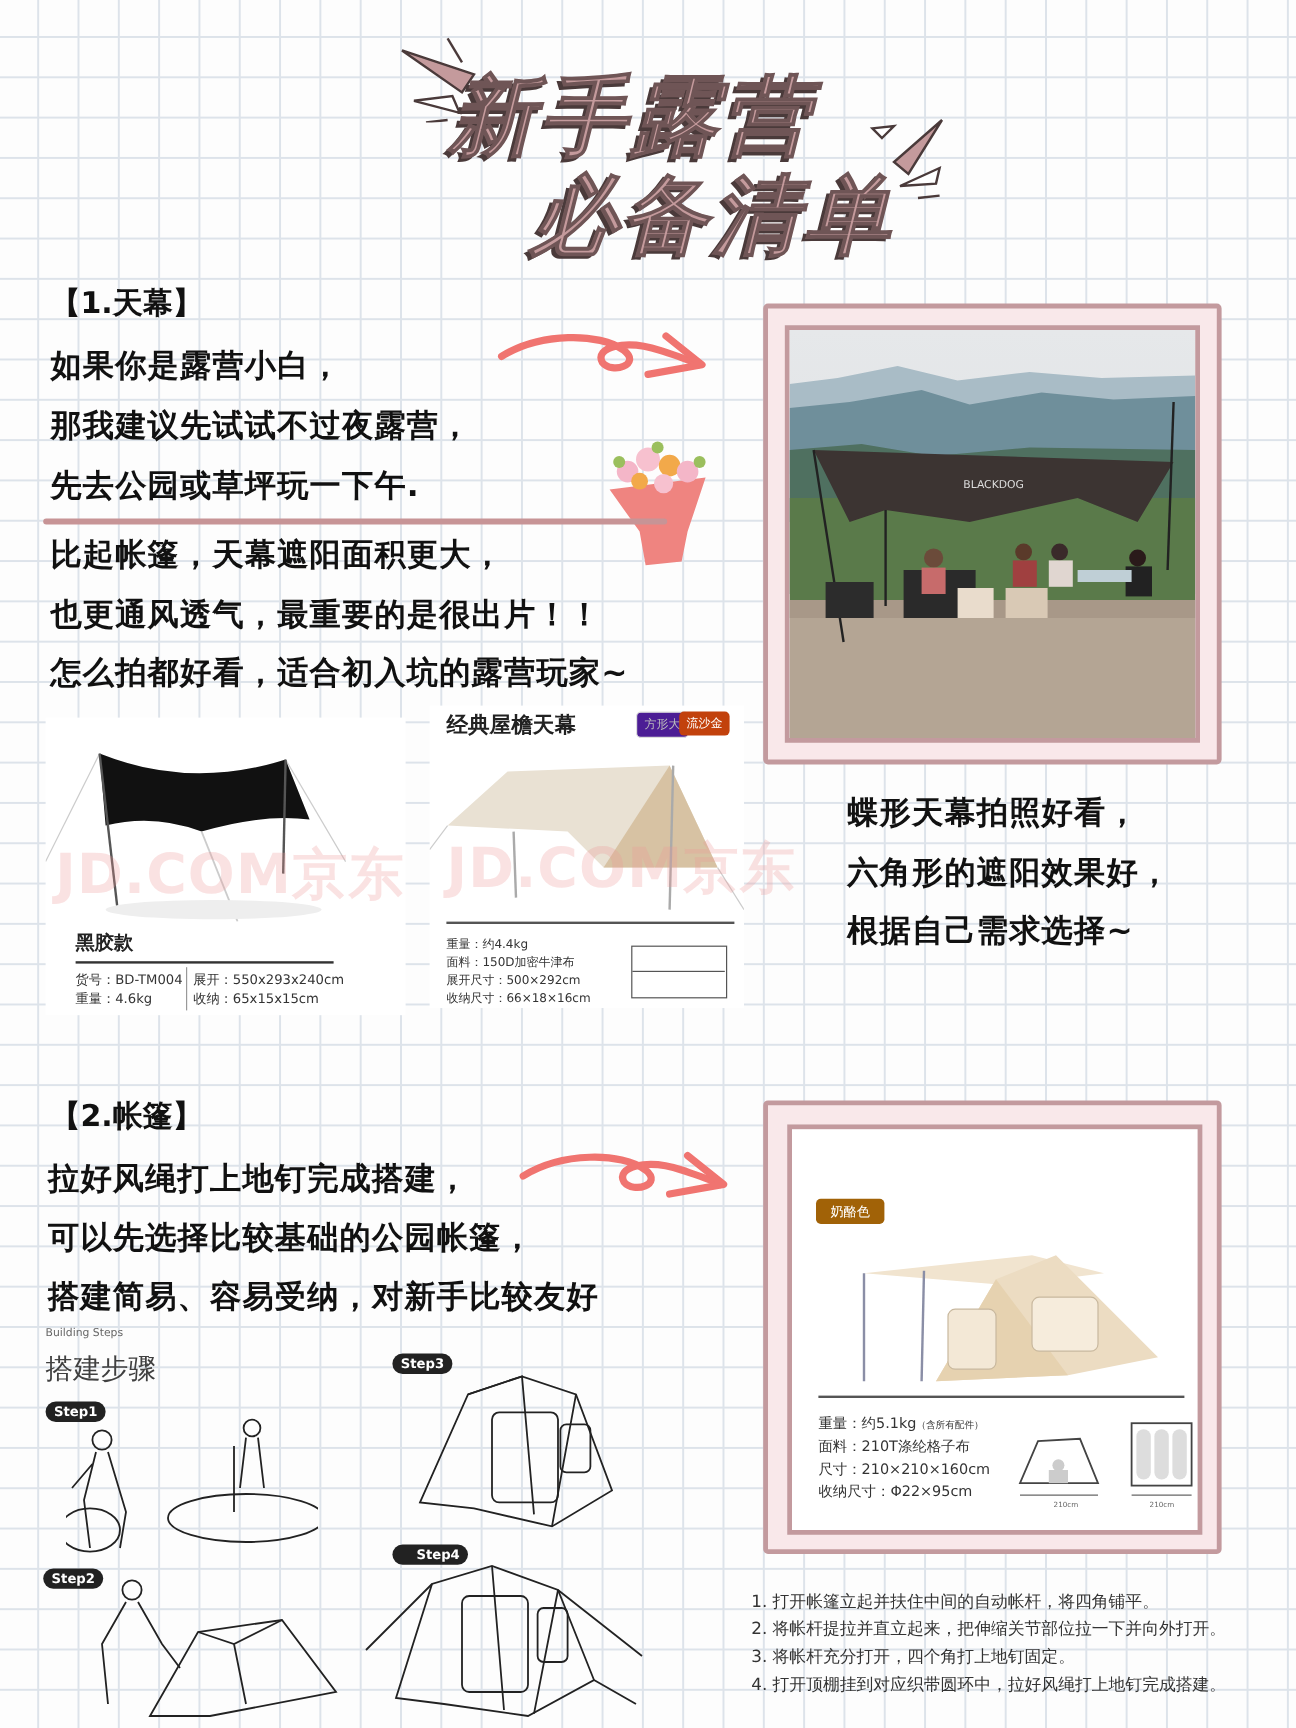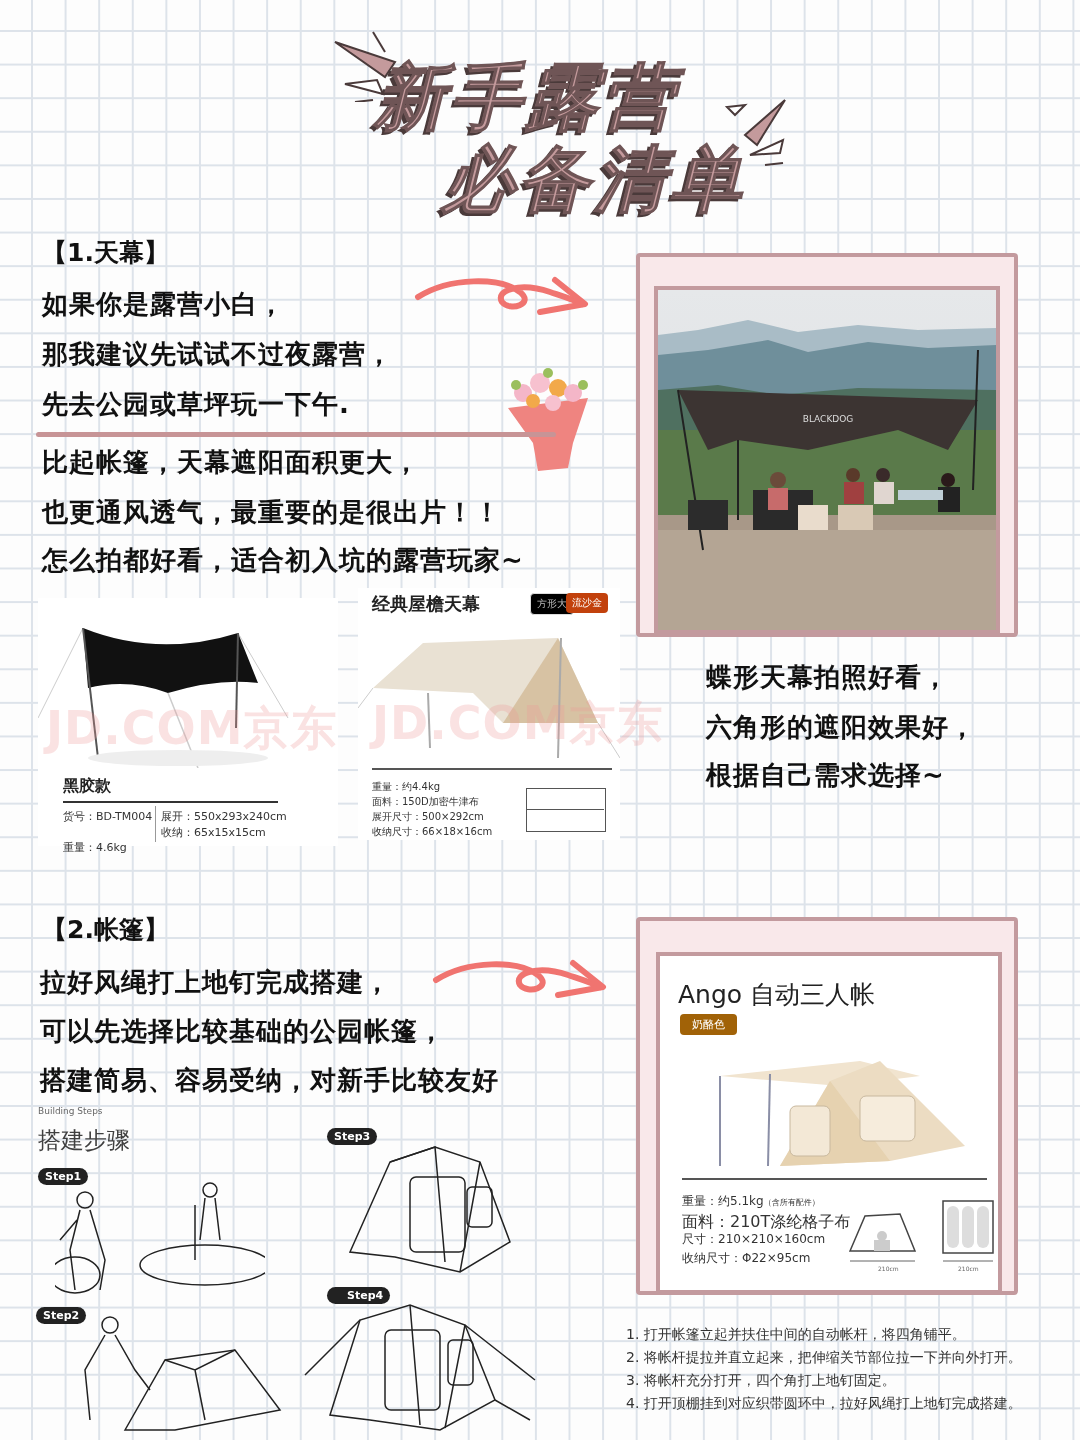--- a/index.html
+++ b/index.html
@@ -61,21 +61,20 @@
   .frame-outer {
     position: absolute;
     border: 4px solid #c39a9e;
     background: #f9e8ea;
     border-radius: 4px;
   }
   .frame-inner {
     position: absolute;
     border: 4px solid #c39a9e;
     background: #fff;
-    margin-top: 15px;
   }
 
   
   .prod-card {
     position: absolute;
     background: #ffffff;
   }
   .prod-title {
     position: absolute;
     font-weight: bold;
@@ -213,28 +212,28 @@
     <line x1="45" y1="10" x2="60" y2="140" stroke="#555" stroke-width="2"></line>
     <line x1="200" y1="15" x2="198" y2="110" stroke="#555" stroke-width="2"></line>
     <line x1="130" y1="75" x2="160" y2="150" stroke="#ccc" stroke-width="1.5"></line>
     <ellipse cx="140" cy="140" rx="90" ry="8" fill="#eee"></ellipse>
   </svg>
   <div class="watermark" style="left:8px;top:100px;">JD.COM京东</div>
   <div class="prod-title" style="left:25px;top:178px;font-size:16px;">黑胶款</div>
   <div class="abs" style="left:25px;top:203px;width:215px;height:2px;background:#333;"></div>
   <div class="abs" style="left:117px;top:208px;width:1px;height:36px;background:#999;"></div>
   <div class="spec-line" style="left:25px;top:211px;"><span>货号：</span><span>BD-TM004</span></div>
-  <div class="spec-line" style="left:25px;top:242px;"><span>重量：</span><span>4.6kg</span></div>
+  <div class="spec-line" style="left:25px;top:227px;"><span>重量：</span><span>4.6kg</span></div>
   <div class="spec-line" style="left:123px;top:211px;"><span>展开：</span><span>550x293x240cm</span></div>
   <div class="spec-line" style="left:123px;top:227px;"><span>收纳：</span><span>65x15x15cm</span></div>
 </div>
 
 <div class="prod-card" style="left:358px;top:588px;width:262px;height:252px;">
   <div class="prod-title" style="left:14px;top:4px;font-size:18px;">经典屋檐天幕</div>
-  <div class="badge" style="left:172px;top:5px;background:#000000;border:1px solid #ddd;color:#bbb;">方形大</div>
+  <div class="badge" style="left:172px;top:5px;background:#4c1d95;border:1px solid #ddd;color:#bbb;">方形大</div>
   <div class="badge" style="left:208px;top:5px;background:#c2410c;color:#fff;">流沙金</div>
   <svg class="abs" style="left:0;top:40px;" width="262" height="135">
     <polygon points="15,60 65,15 200,10 240,95 145,95 115,65" fill="#e9e1d3"></polygon>
     <polygon points="200,10 240,95 145,95" fill="#d7c2a3"></polygon>
     <line x1="70" y1="65" x2="72" y2="120" stroke="#aaa" stroke-width="2"></line>
     <line x1="203" y1="10" x2="200" y2="130" stroke="#aaa" stroke-width="2"></line>
     <line x1="0" y1="80" x2="15" y2="60" stroke="#ccc"></line>
     <line x1="240" y1="95" x2="262" y2="130" stroke="#ccc"></line>
   </svg>
   <div class="watermark" style="left:14px;top:105px;">JD.COM京东</div>
@@ -301,34 +300,33 @@
     <path d="M30,115 L60,20 L110,5 L165,25 L195,100 L140,130 L70,120 Z"></path>
     <path d="M110,5 L120,125 M165,25 L145,128"></path>
     <rect x="85" y="30" width="55" height="80" rx="6"></rect>
     <rect x="148" y="40" width="25" height="45" rx="5"></rect>
     <path d="M60,20 L5,75 M165,25 L235,80 M195,100 L230,120"></path>
   </g>
 </svg>
 
 <div class="frame-outer" style="left:636px;top:917px;width:382px;height:378px;">
   <div class="frame-inner" style="left:16px;top:16px;width:346px;height:342px;">
-    <div class="prod-title" style="left:18px;top:22px;font-size:25px;font-weight:normal;color:#222;">Ango 自动三人帐</div>
     <div class="badge" style="left:20px;top:58px;background:#a16207;color:#fff;font-size:11px;padding:3px 12px;">奶酪色</div>
     <svg class="abs" style="left:30px;top:80px;" width="300" height="135">
       <polygon points="30,40 170,25 230,40 150,50" fill="#f1e4cf"></polygon>
       <polygon points="90,130 140,45 190,25 275,110 200,125" fill="#ecdcc2"></polygon>
       <polygon points="140,45 200,125 90,130" fill="#e6d2b0"></polygon>
       <rect x="170" y="60" width="55" height="45" rx="6" fill="#f6ecdc" stroke="#c8b89e"></rect>
       <rect x="100" y="70" width="40" height="50" rx="6" fill="#f3e8d6" stroke="#c8b89e"></rect>
       <line x1="30" y1="40" x2="30" y2="130" stroke="#8a8ea6" stroke-width="2"></line>
       <line x1="80" y1="38" x2="78" y2="130" stroke="#8a8ea6" stroke-width="2"></line>
     </svg>
     <div class="abs" style="left:22px;top:222px;width:305px;height:2px;background:#555;"></div>
     <div class="spec-line" style="left:22px;top:237px;font-size:12px;"><span>重量：约5.1kg</span><span style="font-size:8px;">（含所有配件）</span></div>
-    <div class="spec-line" style="left:22px;top:256px;font-size:16px;">面料：210T涤纶格子布</div>
+    <div class="spec-line" style="left:22px;top:256px;font-size:12px;">面料：210T涤纶格子布</div>
     <div class="spec-line" style="left:22px;top:275px;font-size:12px;">尺寸：210×210×160cm</div>
     <div class="spec-line" style="left:22px;top:294px;font-size:12px;">收纳尺寸：Φ22×95cm</div>
     <svg class="abs" style="left:180px;top:240px;" width="160" height="80">
       <polygon points="10,55 25,20 60,18 75,55" fill="#fff" stroke="#444" stroke-width="1.5"></polygon>
       <circle cx="42" cy="40" r="5" fill="#ccc"></circle>
       <rect x="34" y="44" width="16" height="11" fill="#ccc"></rect>
       <line x1="10" y1="65" x2="75" y2="65" stroke="#666"></line>
       <rect x="103" y="5" width="50" height="52" fill="#fff" stroke="#444" stroke-width="1.5"></rect>
       <rect x="107" y="10" width="12" height="42" rx="6" fill="#ddd"></rect>
       <rect x="122" y="10" width="12" height="42" rx="6" fill="#ddd"></rect>

